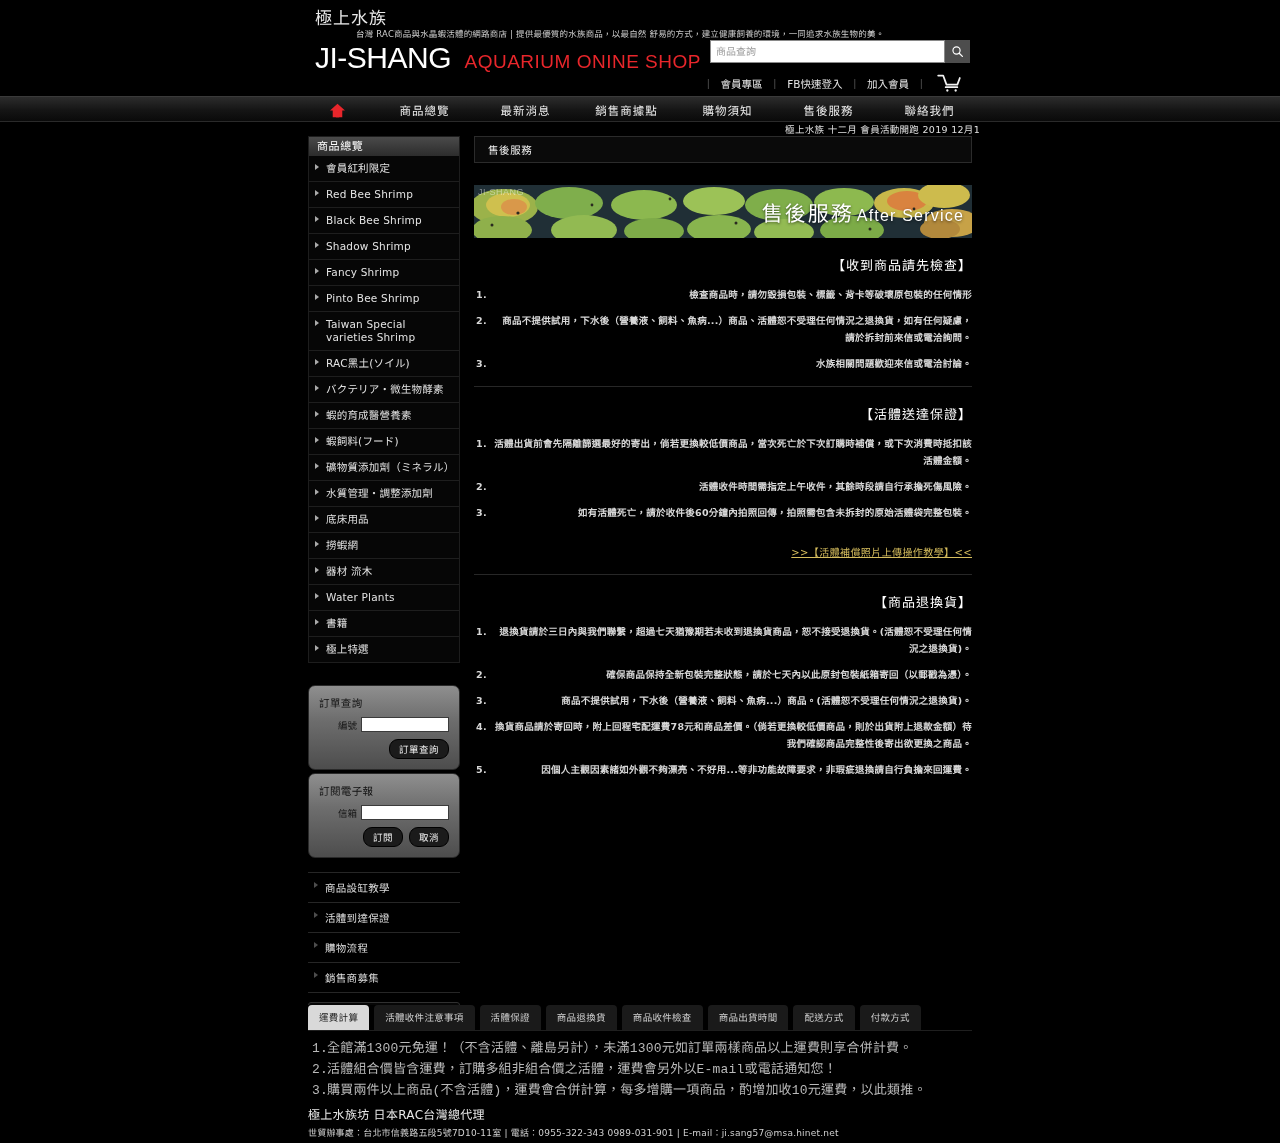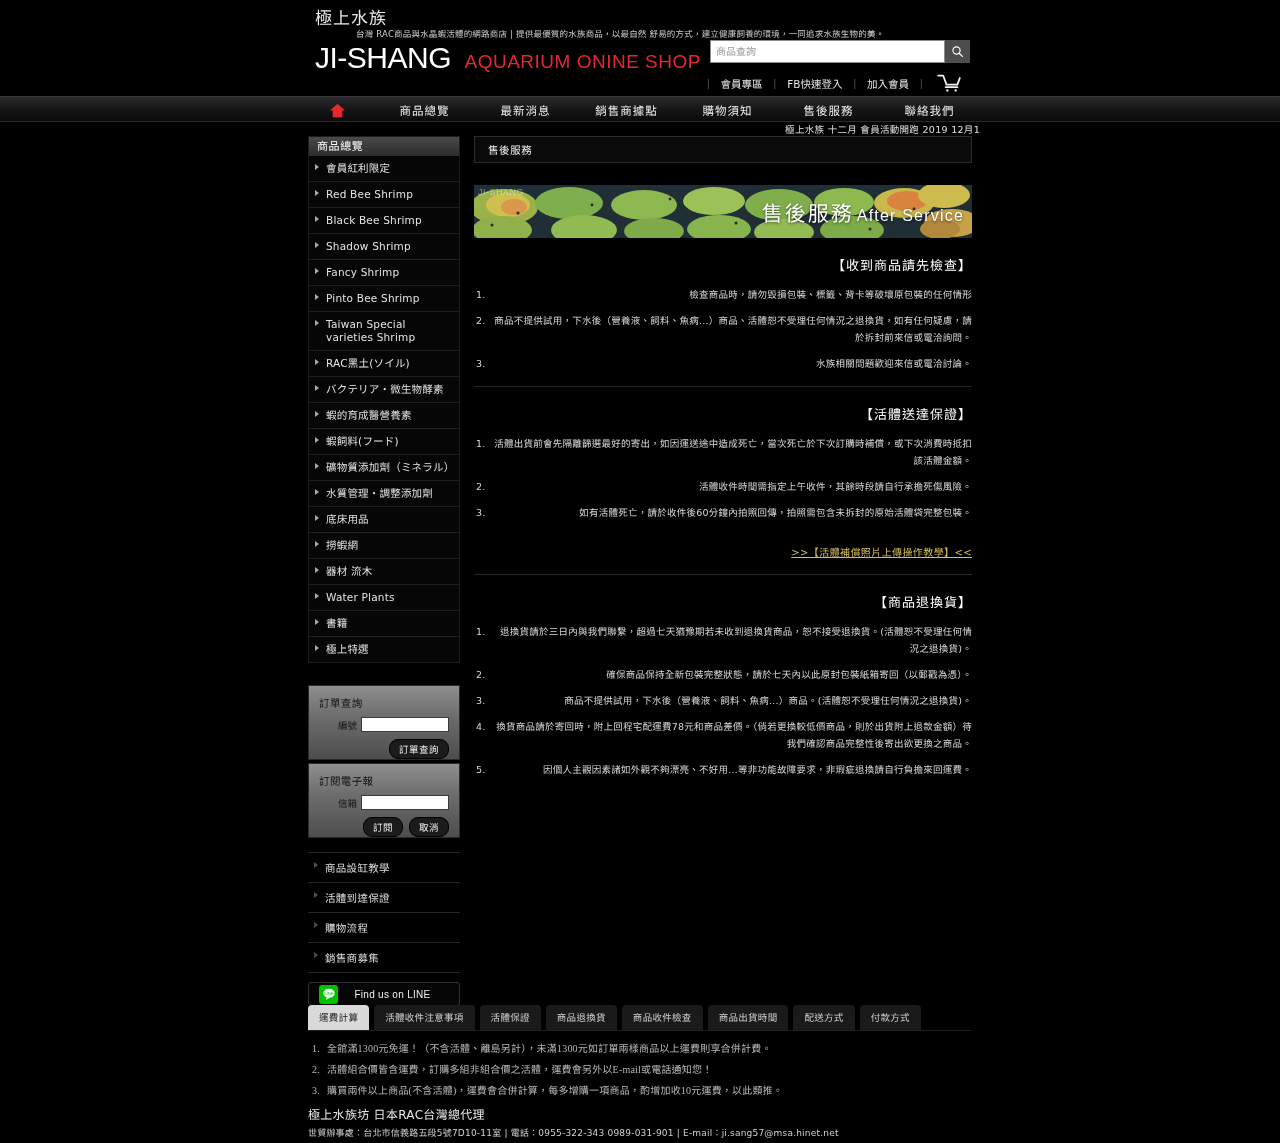--- a/index.html
+++ b/index.html
@@ -118,23 +118,23 @@
   .side-item:last-child { border-bottom: none; }
   .side-item .arr {
     position: absolute; left: 6px; top: 8px;
     width: 0; height: 0; border-left: 4px solid #aaa;
     border-top: 3px solid transparent; border-bottom: 3px solid transparent;
   }
   .side-gap { height: 22px; }
 
   
   .panel {
-    width: 152px; margin-bottom: 3px; padding: 9px 10px 0 10px;
+    width: 152px; margin-bottom: 3px; padding: 9px 10px 10px 10px;
     background: linear-gradient(180deg,#8f8f8f 0%, #6e6e6e 40%, #4d4d4d 100%);
-    border: 1px solid #2a2a2a; border-radius: 0;
+    border: 1px solid #2a2a2a; border-radius: 7px;
   }
   .panel-title {
     font-size: 10.5px; color: #101010; margin-bottom: 7px; letter-spacing: .4px;
     font-family: "DejaVu Sans", sans-serif;
   }
   .panel-row { display: flex; align-items: center; justify-content: flex-end; margin-bottom: 7px; }
   .panel-row label {
     font-size: 9.5px; color: #141414; margin-right: 4px;
     font-family: "DejaVu Sans", sans-serif;
   }
@@ -213,21 +213,21 @@
   .banner-title .en {
     font-size: 16px; letter-spacing: 1.2px; margin-left: 3px;
     font-family: "Liberation Sans", sans-serif;
   }
 
   .sec { margin-top: 17px; text-align: right; }
   .sec-title {
     font-size: 13px; color: #ffffff; letter-spacing: 1px; margin-bottom: 12px;
     font-family: "DejaVu Sans", sans-serif;
   }
-  .sec-list { list-style: none; margin: 0 0 0 2px; padding: 0; counter-reset: li; }
+  .sec-list { list-style: none; margin: 0 0 0 2px; padding: 0; counter-reset: li; font-weight: bold; }
   .sec-list li {
     position: relative; padding-left: 17px; margin-bottom: 9px;
     font-size: 9.5px; line-height: 17px; color: #d8d8d8; letter-spacing: .25px;
     font-family: "DejaVu Sans", sans-serif;
   }
   .sec-list li::before {
     counter-increment: li; content: counter(li) ".";
     position: absolute; left: 0; top: 0; color: #d8d8d8; font-size: 9.5px;
   }
   .sec-divider { height: 1px; background: #272727; margin-top: 14px; }
@@ -246,22 +246,22 @@
     border-radius: 4px 4px 0 0; background: #1a1a1a; color: #cfcfcf; cursor: pointer;
     white-space: nowrap; font-family: "DejaVu Sans", sans-serif;
   }
   .tab.active { background: #d9d9d9; color: #1a1a1a; }
   .tab-panel {
     margin: 0 8px; padding: 11px 4px 12px 4px; border-top: 1px solid #1f1f1f;
   }
   .tab-panel ol { list-style: none; counter-reset: fli; margin: 0; padding: 0; }
   .tab-panel li {
     position: relative; padding-left: 15px; margin-bottom: 7px;
-    font-size: 10px; line-height: 14px; color: #b9b9b9; letter-spacing: .2px;
-    font-family: Liberation Serif, serif;
+    font-size: 13px; line-height: 14px; color: #b9b9b9; letter-spacing: .2px;
+    font-family: Liberation Mono, monospace;
   }
   .tab-panel li::before {
     counter-increment: fli; content: counter(fli) ".";
     position: absolute; left: 0; top: 0; color: #b9b9b9;
   }
   .foot-info { position: absolute; left: 300px; top: 100px; width: 680px; padding-left: 8px; }
   .foot-line1 {
     font-size: 12px; color: #e8e8e8; letter-spacing: .3px; margin-bottom: 4px;
     font-family: "DejaVu Sans", sans-serif;
   }
@@ -467,21 +467,21 @@
             <li>檢查商品時，請勿毀損包裝、標籤、背卡等破壞原包裝的任何情形</li>
             <li>商品不提供試用，下水後（營養液、飼料、魚病...）商品、活體恕不受理任何情況之退換貨，如有任何疑慮，請於拆封前來信或電洽詢問。</li>
             <li>水族相關問題歡迎來信或電洽討論。</li>
           </ol>
           <div class="sec-divider"></div>
         </div>
 
         <div class="sec">
           <div class="sec-title">【活體送達保證】</div>
           <ol class="sec-list">
-            <li>活體出貨前會先隔離篩選最好的寄出，如因運送途中造成死亡，當次死亡於下次訂購時補償，或下次消費時抵扣該活體金額。</li>
+            <li>活體出貨前會先隔離篩選最好的寄出，倘若更換較低價商品，當次死亡於下次訂購時補償，或下次消費時抵扣該活體金額。</li>
             <li>活體收件時間需指定上午收件，其餘時段請自行承擔死傷風險。</li>
             <li>如有活體死亡，請於收件後60分鐘內拍照回傳，拍照需包含未拆封的原始活體袋完整包裝。</li>
           </ol>
           <a class="tut-link">&gt;&gt;【活體補償照片上傳操作教學】&lt;&lt;</a>
           <div class="sec-divider"></div>
         </div>
 
         <div class="sec">
           <div class="sec-title">【商品退換貨】</div>
           <ol class="sec-list">

